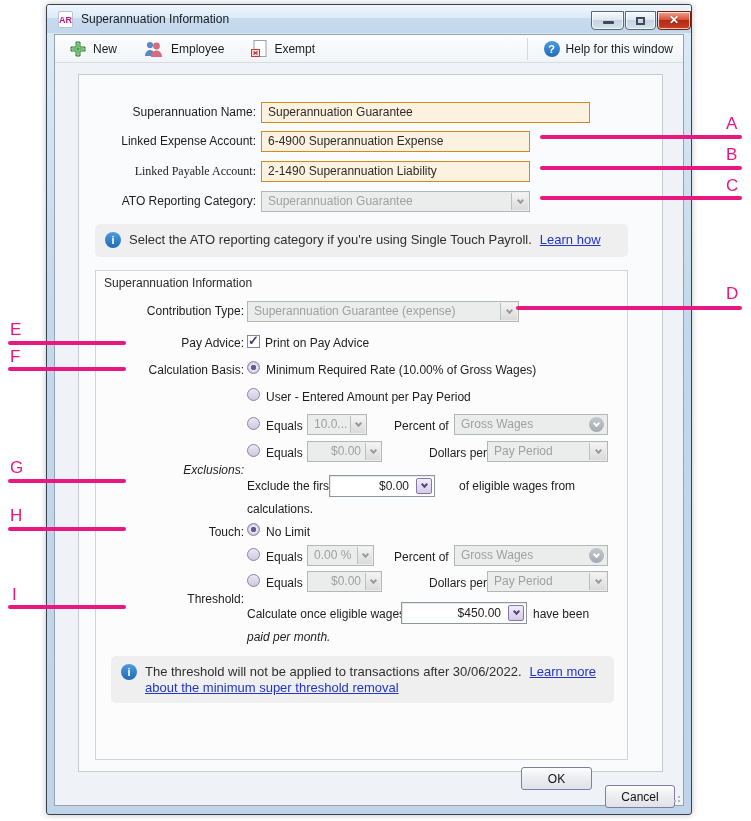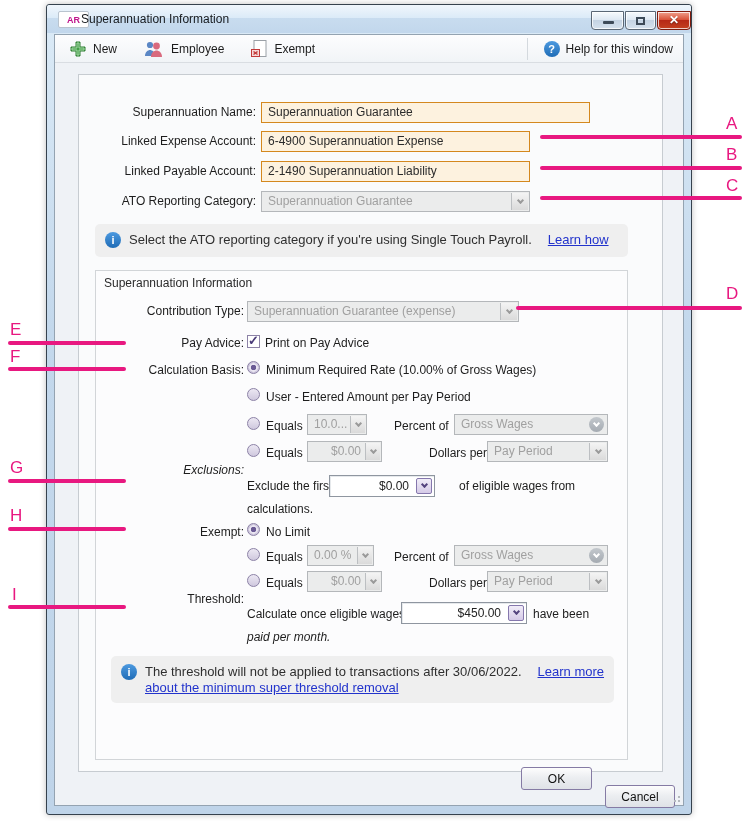--- a/index.html
+++ b/index.html
@@ -7,21 +7,21 @@
   body { font-family:"Liberation Sans", sans-serif; }
   .screenshot { position:relative; width:751px; height:821px; background:#fff; overflow:hidden; }
 
   
   .window { position:absolute; left:46px; top:4px; width:646px; height:811px;
     border:1px solid #36424e; border-radius:3px;
     background:linear-gradient(#dcebf7, #c3d8ec 40%, #bfd4e9);
     box-shadow:0 0 6px rgba(0,0,0,.25); }
   .titlebar { position:absolute; left:0; top:0; right:0; height:28px;
     background:linear-gradient(#f0f6fc, #dcebf8 45%, #c8dcef 46%, #c2d7ec); border-radius:3px 3px 0 0; }
-  .ar-badge { position:absolute; left:11px; top:6px; width:31px; height:17px; background:#fff;
+  .ar-badge { position:absolute; left:11px; top:6px; width:15px; height:17px; background:#fff;
     border:1px solid #b9c4cf; border-radius:2px; font-size:9px; font-weight:bold; color:#c0168c;
     display:flex; align-items:center; justify-content:center; letter-spacing:0; }
   .win-title { position:absolute; left:34px; top:7px; font-size:12px; color:#15191d; }
   .winbtn { position:absolute; top:6px; height:19px; border:1px solid #5a6775; border-radius:0 0 4px 4px;
     background:linear-gradient(#f6fafd, #dfe9f3 45%, #c3d2e2 46%, #d6e2ee); box-shadow:inset 0 0 0 1px rgba(255,255,255,.75); }
   .btn-min { left:544px; width:33px; }
   .btn-max { left:578px; width:31px; }
   .btn-close { left:610px; width:34px;
     background:linear-gradient(#f0a08c, #d9533a 45%, #b52715 46%, #c4401f); border-color:#7e1a0c; }
   .glyph-min { position:absolute; left:50%; bottom:5px; width:11px; height:3px; margin-left:-5px; background:#3d4a58; border-radius:1px; }
@@ -63,21 +63,21 @@
     display:flex; align-items:center; justify-content:center; }
   .vbtn.pur { right:2px; top:2px; bottom:2px; width:16px; border:1px solid #8577ad; border-radius:2px;
     background:linear-gradient(#f1edf8,#d5cae7); color:#54447e; }
   .money { position:absolute; height:22px; background:#fff; border:1px solid #8f96a0;
     box-shadow:inset 1px 1px 0 #e6e9ec; font-size:12px; color:#222; line-height:20px;
     text-align:right; padding-right:25px; }
 
   .note { position:absolute; background:#efefef; border-radius:5px; display:flex; gap:8px;
     padding:8px 10px 6px 10px; font-size:13px; color:#2f2f2f; line-height:16px; }
   .note a { color:#2233cc; text-decoration:underline; cursor:pointer; }
-  .note .link-sp { margin-left:16px;text-decoration:underline; }
+  .note .link-sp { margin-left:8px;text-decoration:underline; }
 
   .groupbox { position:absolute; left:16px; top:195px; width:533px; height:490px;
     border:1px solid #d2d5d8; background:#fcfcfd; }
   .grp-title { position:absolute; left:8px; top:5px; font-size:12px; color:#2a2a2a; }
   .glbl { position:absolute; left:0; width:148px; text-align:right; font-size:12px; color:#1d1d1d; }
   .gtxt { position:absolute; font-size:12px; color:#1d1d1d; white-space:nowrap; }
 
   .radio { position:absolute; width:13px; height:13px; border-radius:50%;
     border:1px solid #8c82a6; background:linear-gradient(#ece8f3,#cfc8de); }
   .radio.sel { background:radial-gradient(circle, #6a5a94 0 2.5px, #e9e5f1 3px 4px, #cfc8de 4.5px); }
@@ -150,21 +150,21 @@
       </div>
 
       <div class="panel">
 
         <div class="lbl" style="top:30px;">Superannuation Name:</div>
         <div class="field-orange" style="left:182px; top:27px; width:329px;">Superannuation Guarantee</div>
 
         <div class="lbl" style="top:59px;">Linked Expense Account:</div>
         <div class="field-orange" style="left:182px; top:56px; width:269px; padding-right:24px;">6-4900 Superannuation Expense</div>
 
-        <div class="lbl" style="top:89px;">Linked Payable Account:</div>
+        <div class="lbl" style="top:89px;font-family:Liberation Serif, serif;">Linked Payable Account:</div>
         <div class="field-orange" style="left:182px; top:86px; width:269px; padding-right:24px;">2-1490 Superannuation Liability</div>
 
         <div class="lbl" style="top:119px;">ATO Reporting Category:</div>
         <div class="combo" style="left:182px; top:116px; width:269px;">
           <span>Superannuation Guarantee</span>
           <span class="vbtn">
               <span class="chev"></span>
             </span>
         </div>
 
@@ -231,21 +231,21 @@
           <div class="gtxt" style="left:151px; top:208px;">Exclude the first</div>
           <div class="money" style="left:233px; top:204px; width:106px;">
             <span>$0.00</span>
             <span class="vbtn pur">
                 <span class="chev"></span>
               </span>
           </div>
           <div class="gtxt" style="left:363px; top:208px;">of eligible wages from</div>
           <div class="gtxt" style="left:151px; top:231px;">calculations.</div>
 
-          <div class="glbl" style="top:254px;">Exempt:</div>
+          <div class="glbl" style="top:254px;">Touch:</div>
           <span class="radio sel" style="left:151px; top:252px;"></span>
           <div class="gtxt" style="left:170px; top:254px;">No Limit</div>
 
           <span class="radio" style="left:151px; top:277px;"></span>
           <div class="gtxt" style="left:170px; top:279px;">Equals</div>
           <div class="combo" style="left:211px; top:274px; width:67px; padding-right:18px;">
             <span>0.00 %</span>
             <span class="vbtn" style="width:15px;">
                 <span class="chev"></span>
               </span>

